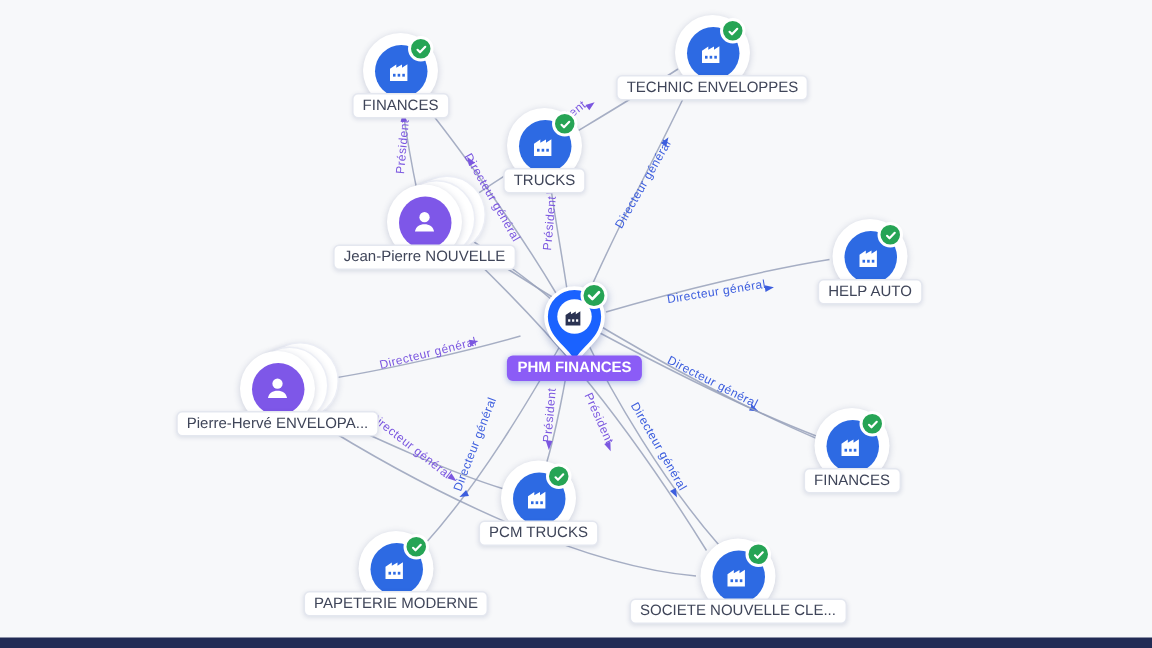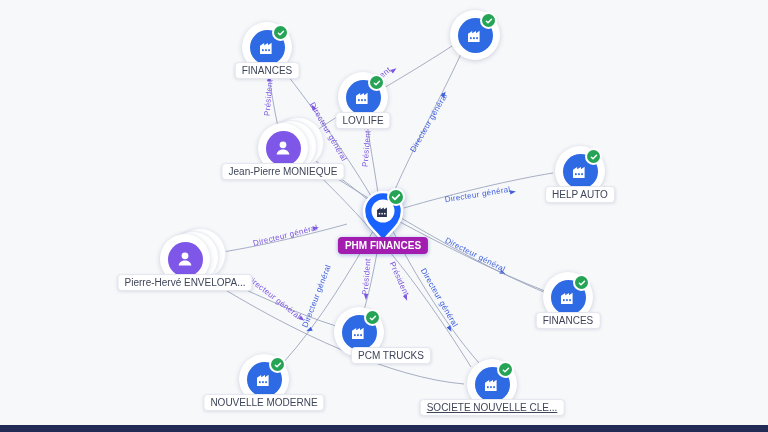--- a/index.html
+++ b/index.html
@@ -100,51 +100,52 @@
             <rect fill="#2d6ae3" x="11.2" y="12.2" width="1.7" height="1.9"></rect>
           </svg>
         </div>
       </div>
       <div class="badge" style="background:#26a455">
         <svg width="10" height="10" viewBox="0 0 14 14">
           <path d="M3.3 7.3l2.3 2.3 4.9-5.1" stroke="#fff" stroke-width="2" fill="none" stroke-linecap="round" stroke-linejoin="round"></path>
         </svg>
       </div>
     </div>
+    <div class="nlabel" style="left: 475px; top: 50px; color: rgb(63, 69, 89);">TECHNIC ENVELOPPES</div>
     <div class="node" style="left: 338px; top: 72px;">
       <div class="n-outer">
         <div class="n-inner" style="background:#2d6ae3">
           <svg width="20" height="20" viewBox="0 0 20 20">
             <path fill="#fff" d="M3 17V8.8L7.2 6v2.2L11 6v2.2l3.6-2.4V17H3z"></path>
             <rect fill="#2d6ae3" x="5" y="12.2" width="1.7" height="1.9"></rect>
             <rect fill="#2d6ae3" x="8.1" y="12.2" width="1.7" height="1.9"></rect>
             <rect fill="#2d6ae3" x="11.2" y="12.2" width="1.7" height="1.9"></rect>
           </svg>
         </div>
       </div>
       <div class="badge" style="background:#26a455">
         <svg width="10" height="10" viewBox="0 0 14 14">
           <path d="M3.3 7.3l2.3 2.3 4.9-5.1" stroke="#fff" stroke-width="2" fill="none" stroke-linecap="round" stroke-linejoin="round"></path>
         </svg>
       </div>
     </div>
-    <div class="nlabel" style="left: 363px; top: 112px; color: rgb(63, 69, 89);">LOVLIFE</div>
+    <div class="nlabel" style="left: 363px; top: 112px; color: rgb(63, 69, 89);">TRUCKS</div>
     <div class="node" style="left: 258px; top: 123px;">
       <div class="ghost" style="transform:translate(14px,-6px)"></div>
       <div class="ghost" style="transform:translate(7px,-3px)"></div>
       <div class="n-outer">
         <div class="n-inner" style="background:#7e57e8">
           <svg width="22" height="22" viewBox="0 0 20 20">
             <circle cx="10" cy="7.1" r="3.1" fill="#fff"></circle>
             <path d="M4.2 15.8c.5-3.1 2.9-4.5 5.8-4.5s5.3 1.4 5.8 4.5z" fill="#fff"></path>
           </svg>
         </div>
       </div>
     </div>
-    <div class="nlabel" style="left: 283px; top: 163px; color: rgb(63, 69, 89);">Jean-Pierre MONIEQUE</div>
+    <div class="nlabel" style="left: 283px; top: 163px; color: rgb(63, 69, 89);">Jean-Pierre NOUVELLE</div>
     <div class="node" style="left: 555px; top: 146px;">
       <div class="n-outer">
         <div class="n-inner" style="background:#2d6ae3">
           <svg width="20" height="20" viewBox="0 0 20 20">
             <path fill="#fff" d="M3 17V8.8L7.2 6v2.2L11 6v2.2l3.6-2.4V17H3z"></path>
             <rect fill="#2d6ae3" x="5" y="12.2" width="1.7" height="1.9"></rect>
             <rect fill="#2d6ae3" x="8.1" y="12.2" width="1.7" height="1.9"></rect>
             <rect fill="#2d6ae3" x="11.2" y="12.2" width="1.7" height="1.9"></rect>
           </svg>
         </div>
@@ -163,21 +164,21 @@
           <path fill="#2b3352" d="M3 17V8.8L7.2 6v2.2L11 6v2.2l3.6-2.4V17H3z"></path>
           <rect fill="#fff" x="5" y="12.2" width="1.7" height="1.9"></rect>
           <rect fill="#fff" x="8.1" y="12.2" width="1.7" height="1.9"></rect>
           <rect fill="#fff" x="11.2" y="12.2" width="1.7" height="1.9"></rect>
         </g>
         <g>
           <circle cx="41" cy="9" r="8" fill="#26a455" stroke="#fff" stroke-width="2"></circle>
           <path d="M37.7 9.2l2.2 2.2 4.4-4.6" stroke="#fff" stroke-width="1.8" fill="none" stroke-linecap="round" stroke-linejoin="round"></path>
         </g>
       </svg></div>
-    <div class="nlabel chip" style="left: 383px; top: 237px; background: #a21caf;">PHM FINANCES</div>
+    <div class="nlabel chip" style="left: 383px; top: 237px; background: #8b5cf6;">PHM FINANCES</div>
     <div class="node" style="left: 160px; top: 234px;">
       <div class="ghost" style="transform:translate(14px,-6px)"></div>
       <div class="ghost" style="transform:translate(7px,-3px)"></div>
       <div class="n-outer">
         <div class="n-inner" style="background:#7e57e8">
           <svg width="22" height="22" viewBox="0 0 20 20">
             <circle cx="10" cy="7.1" r="3.1" fill="#fff"></circle>
             <path d="M4.2 15.8c.5-3.1 2.9-4.5 5.8-4.5s5.3 1.4 5.8 4.5z" fill="#fff"></path>
           </svg>
         </div>
@@ -212,51 +213,51 @@
             <rect fill="#2d6ae3" x="11.2" y="12.2" width="1.7" height="1.9"></rect>
           </svg>
         </div>
       </div>
       <div class="badge" style="background:#26a455">
         <svg width="10" height="10" viewBox="0 0 14 14">
           <path d="M3.3 7.3l2.3 2.3 4.9-5.1" stroke="#fff" stroke-width="2" fill="none" stroke-linecap="round" stroke-linejoin="round"></path>
         </svg>
       </div>
     </div>
-    <div class="nlabel" style="left: 359px; top: 347px; color: rgb(63, 69, 89); margin-left: 32px;">PCM TRUCKS</div>
+    <div class="nlabel" style="left: 359px; top: 347px; color: rgb(63, 69, 89);">PCM TRUCKS</div>
     <div class="node" style="left: 239px; top: 354px;">
       <div class="n-outer">
         <div class="n-inner" style="background:#2d6ae3">
           <svg width="20" height="20" viewBox="0 0 20 20">
             <path fill="#fff" d="M3 17V8.8L7.2 6v2.2L11 6v2.2l3.6-2.4V17H3z"></path>
             <rect fill="#2d6ae3" x="5" y="12.2" width="1.7" height="1.9"></rect>
             <rect fill="#2d6ae3" x="8.1" y="12.2" width="1.7" height="1.9"></rect>
             <rect fill="#2d6ae3" x="11.2" y="12.2" width="1.7" height="1.9"></rect>
           </svg>
         </div>
       </div>
       <div class="badge" style="background:#26a455">
         <svg width="10" height="10" viewBox="0 0 14 14">
           <path d="M3.3 7.3l2.3 2.3 4.9-5.1" stroke="#fff" stroke-width="2" fill="none" stroke-linecap="round" stroke-linejoin="round"></path>
         </svg>
       </div>
     </div>
-    <div class="nlabel" style="left: 264px; top: 394px; color: rgb(63, 69, 89);">NOUVELLE MODERNE</div>
+    <div class="nlabel" style="left: 264px; top: 394px; color: rgb(63, 69, 89);">PAPETERIE MODERNE</div>
     <div class="node" style="left: 467px; top: 359px;">
       <div class="n-outer">
         <div class="n-inner" style="background:#2d6ae3">
           <svg width="20" height="20" viewBox="0 0 20 20">
             <path fill="#fff" d="M3 17V8.8L7.2 6v2.2L11 6v2.2l3.6-2.4V17H3z"></path>
             <rect fill="#2d6ae3" x="5" y="12.2" width="1.7" height="1.9"></rect>
             <rect fill="#2d6ae3" x="8.1" y="12.2" width="1.7" height="1.9"></rect>
             <rect fill="#2d6ae3" x="11.2" y="12.2" width="1.7" height="1.9"></rect>
           </svg>
         </div>
       </div>
       <div class="badge" style="background:#26a455">
         <svg width="10" height="10" viewBox="0 0 14 14">
           <path d="M3.3 7.3l2.3 2.3 4.9-5.1" stroke="#fff" stroke-width="2" fill="none" stroke-linecap="round" stroke-linejoin="round"></path>
         </svg>
       </div>
     </div>
-    <div class="nlabel" style="left: 492px; top: 399px; color: rgb(63, 69, 89); text-decoration: underline;">SOCIETE NOUVELLE CLE...</div>
+    <div class="nlabel" style="left: 492px; top: 399px; color: rgb(63, 69, 89);">SOCIETE NOUVELLE CLE...</div>
   </div>
 <div id="footer-bar" style="background: rgb(34, 43, 85);"></div>
 
 </body></html>

